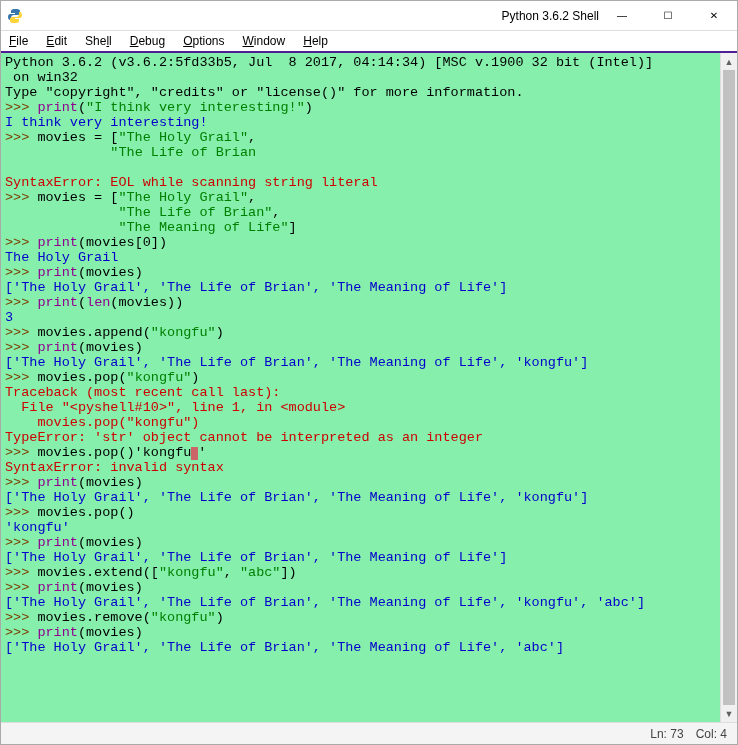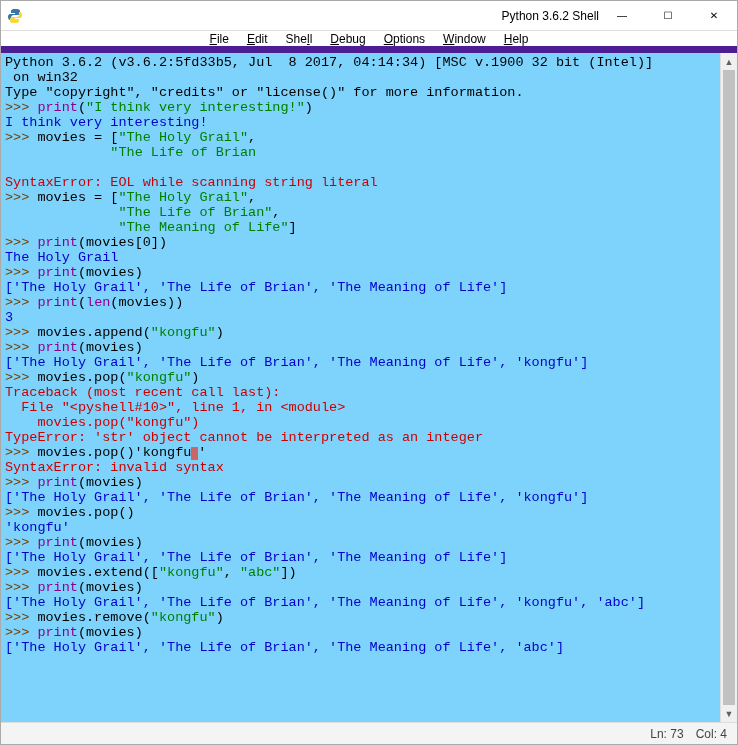--- a/index.html
+++ b/index.html
@@ -42,38 +42,37 @@
     justify-content: center;
     font-size: 10px;
     font-family: "Segoe UI", sans-serif;
   }
   .menubar {
     height: 22px;
     display: flex;
     align-items: center;
     padding: 0 8px;
     font-size: 12px;
-    border-bottom: 7px solid #4c1d95;
+    border-bottom: 2px solid #4c1d95;
     gap: 18px;
-    justify-content: center;
   }
   .menu-item .ul { text-decoration: underline; }
   .console-wrap {
     display: flex;
     height: calc(100% - 30px - 22px - 22px);
   }
   .console {
     flex: 1;
     font-family: Consolas, "Courier New", monospace;
     font-size: 13.5px;
     line-height: 15px;
     white-space: pre;
     padding: 2px 4px;
     overflow: hidden;
-    background: #7dd3fc;
+    background: #86efac;
     color: #000;
   }
   .scrollbar {
     width: 17px;
     background: #f0f0f0;
     border-left: 1px solid #ddd;
     position: relative;
   }
   .scroll-arrow {
     height: 17px;

